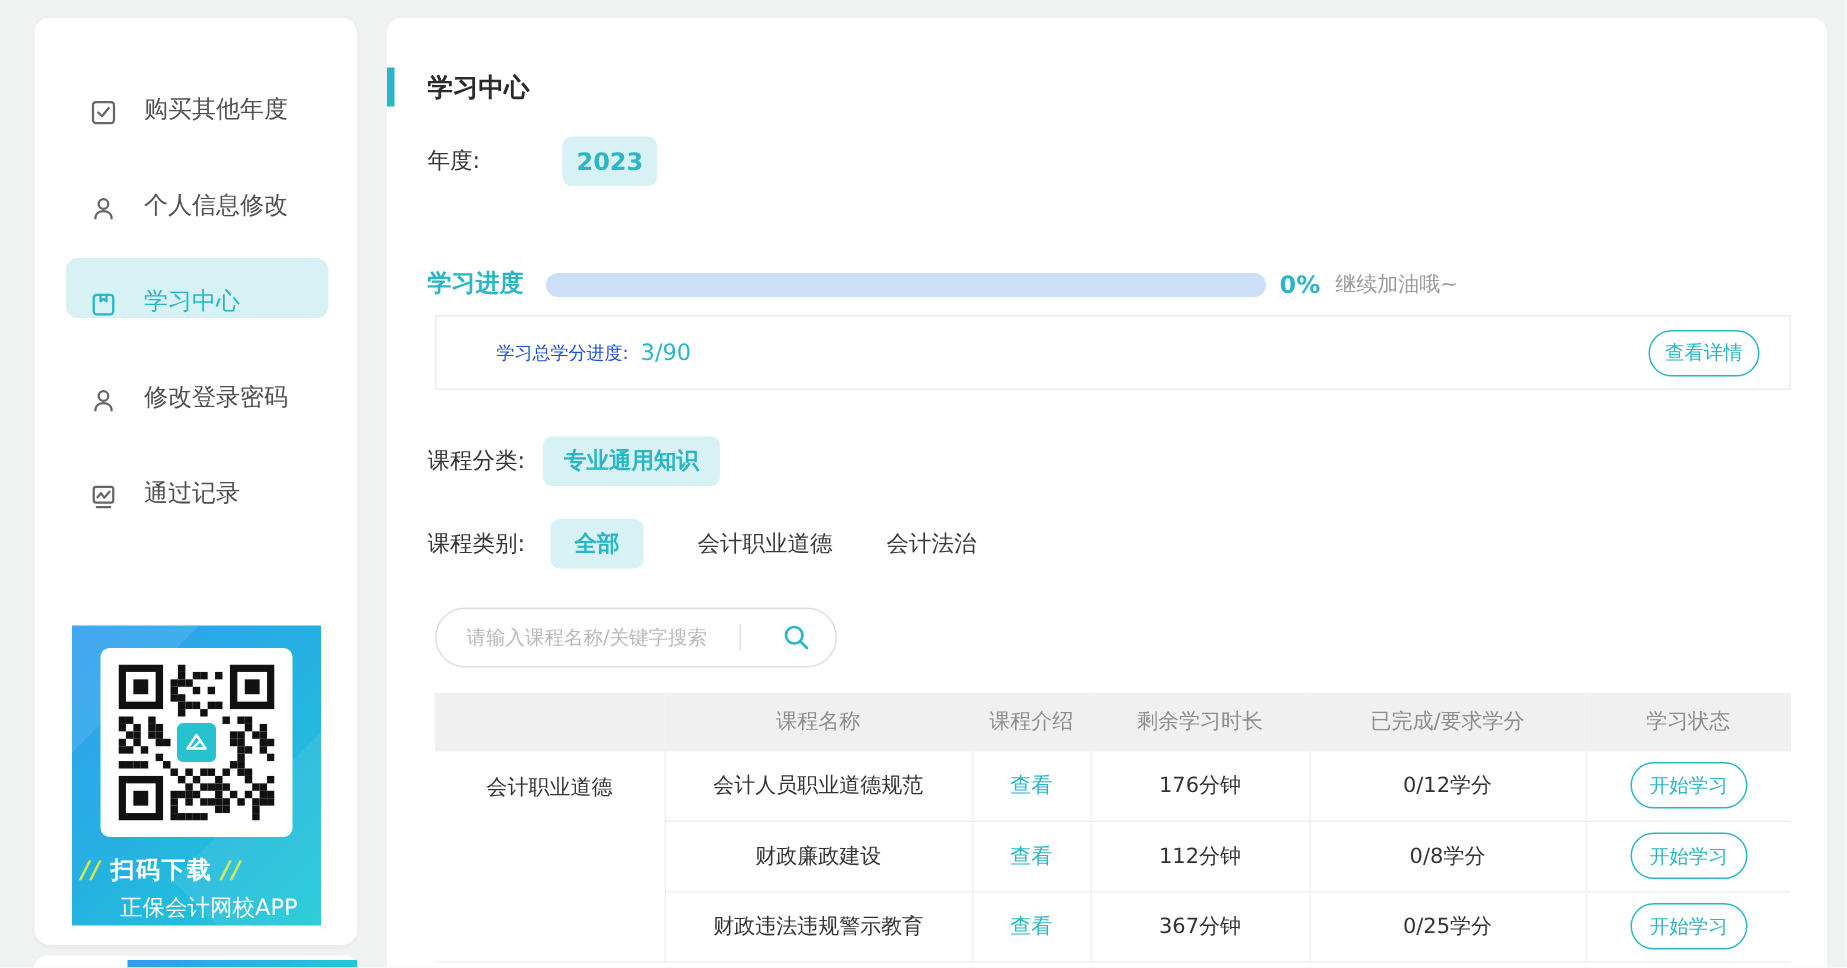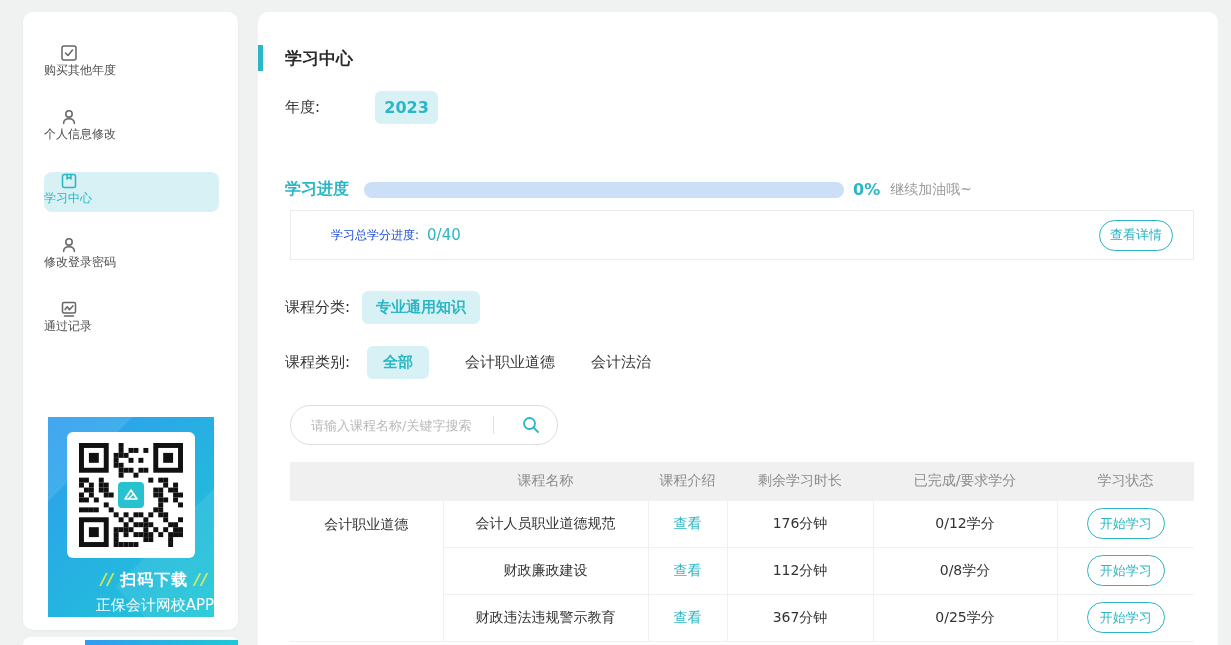--- a/index.html
+++ b/index.html
@@ -11,32 +11,32 @@
     color:#333;
   }
   
   .sidebar {
     position:absolute; left:23px; top:12px; width:215px; height:618px;
     background:#fff; border-radius:10px; box-shadow:0 1px 3px rgba(0,0,0,.04);
   }
   .menu { padding-top:32px; }
   .menu-item {
     position:relative; height:40px; margin:0 19px 24px 21px;
-    display:flex; align-items:flex-start; border-radius:8px;
-    color:#4f4f4f; font-size:12px; cursor:pointer;flex-direction:column;
+    display:flex; align-items:flex-end; border-radius:8px;
+    color:#4f4f4f; font-size:16px; cursor:pointer;
   }
   .menu-item .mi-icon { width:18px; height:18px; margin:0 18px 0 16px; flex:0 0 18px; }
   .menu-item svg { display:block; width:18px; height:18px; stroke:#666; fill:none; stroke-width:1.5; stroke-linecap:round; stroke-linejoin:round; }
   .menu-item.active { background:#d7f1f5; color:#2ab6c4; }
   .menu-item.active svg { stroke:#2ab6c4; }
   
   .qr-banner {
     position:absolute; left:25px; top:405px; width:166px; height:200px;
     background:linear-gradient(135deg,#2f9cf0 0%,#25b4e0 55%,#1ec9d6 100%);
-    overflow:hidden; text-align:right;
+    overflow:hidden; text-align:left;
   }
   .qr-banner .deco1, .qr-banner .deco2 {
     position:absolute; background:rgba(255,255,255,.10); transform:rotate(45deg);
   }
   .qr-banner .deco1 { width:120px; height:120px; left:-60px; top:-60px; }
   .qr-banner .deco2 { width:140px; height:140px; right:-70px; bottom:-40px; background:rgba(255,255,255,.08); }
   .qr-card {
     position:relative; margin:15px auto 0; width:128px; height:126px;
     background:#fff; border-radius:6px; display:flex; align-items:center; justify-content:center;
   }
@@ -348,21 +348,21 @@
     <div class="progress-track">
       <div class="progress-fill" style="width: 0%;"></div>
     </div>
     <span class="progress-pct">0%</span>
     <span class="progress-hint">继续加油哦~</span>
 
   </div>
 
   <div class="credit-box">
     <span class="credit-label">学习总学分进度:</span>
-    <span class="credit-value">0/40</span>
+    <span class="credit-value">3/90</span>
     <button class="detail-btn">查看详情</button>
   </div>
 
   <div class="category-row">
     <span class="row-label">课程分类:</span>
     <span class="chip category-chip">专业通用知识</span>
   </div>
 
   <div class="type-row">
     <span class="row-label">课程类别:</span>

